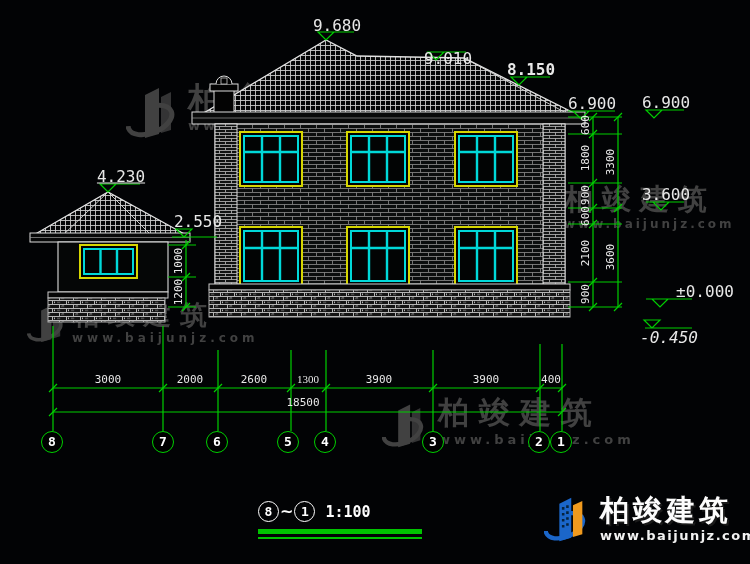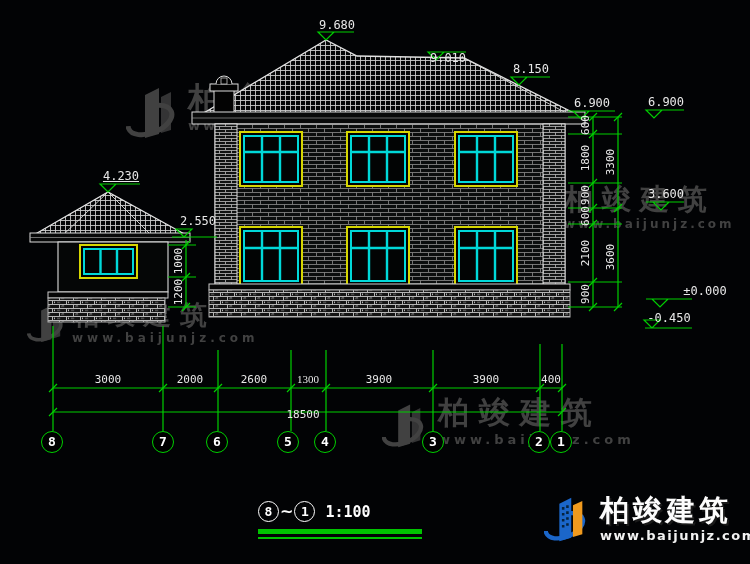--- a/index.html
+++ b/index.html
@@ -1,21 +1,21 @@
 <!DOCTYPE html>
 <html><head>
 <meta charset="utf-8">
 <style>
   html,body{margin:0;padding:0;background:#000;}
   .stage{position:relative;width:750px;height:564px;background:#020305;overflow:hidden;
          font-family:"DejaVu Sans",sans-serif;}
   .layer{position:absolute;inset:0;}
   
   .lbl{position:absolute;color:#e8e8e8;font-family:"DejaVu Sans Mono",monospace;
-       font-size:12px;white-space:nowrap;transform:translate(-50%,-50%);}
+       font-size:16px;white-space:nowrap;transform:translate(-50%,-50%);}
   .dim{font-size:11px;}
   .vlbl{transform:translate(-50%,-50%) rotate(-90deg);}
   
   .bubble{position:absolute;width:20px;height:20px;border:1.6px solid #00cf00;border-radius:50%;
           background:#000;color:#fff;font:bold 13px/20px "DejaVu Sans Mono",monospace;
           text-align:center;transform:translate(-50%,-50%);}
   
   .wm{position:absolute;display:flex;align-items:flex-start;color:#414141;}
   .wm .col{display:flex;flex-direction:column;margin-left:8px;}
   .wm .t{font-weight:bold;line-height:1.05;}
@@ -207,37 +207,37 @@
       <path d="M646,202 H684 M653,202 L669,202 L661,210 Z"></path>
       <path d="M646,299 H692 M652,299 L668,299 L660,307 Z"></path>
       <path d="M645,328 H692 M644,320 L660,320 L652,328 Z"></path>
       <path d="M100,184 H140 M100,184 L116,184 L108,192 Z"></path>
       <path d="M172,237 H217 M176,229 L192,229 L184,237 Z"></path>
     </g>
   </svg>
 
   <div class="lbl" style="left:337px;top:25px;">9.680</div>
   <div class="lbl" style="left:448px;top:58px;">9.010</div>
-  <div class="lbl" style="left:531px;top:69px;">8.150</div>
+  <div class="lbl" style="left:531px;top:69px;font-weight:bold;">8.150</div>
   <div class="lbl" style="left:592px;top:103px;">6.900</div>
   <div class="lbl" style="left:666px;top:102px;">6.900</div>
   <div class="lbl" style="left:666px;top:194px;">3.600</div>
   <div class="lbl" style="left:670px;top:291px;margin-left:35px;">±0.000</div>
-  <div class="lbl" style="left:669px;top:318px;">-0.450</div>
+  <div class="lbl" style="left:669px;top:337px;font-style:italic;">-0.450</div>
   <div class="lbl" style="left:121px;top:176px;text-decoration:underline;">4.230</div>
   <div class="lbl" style="left:198px;top:221px;">2.550</div>
 
   <div class="lbl dim" style="left:108px;top:379px;">3000</div>
   <div class="lbl dim" style="left:190px;top:379px;">2000</div>
   <div class="lbl dim" style="left:254px;top:379px;">2600</div>
   <div class="lbl dim" style="left:308px;top:379px;font-family:Liberation Serif, serif;">1300</div>
   <div class="lbl dim" style="left:379px;top:379px;">3900</div>
   <div class="lbl dim" style="left:486px;top:379px;">3900</div>
   <div class="lbl dim" style="left:551px;top:379px;">400</div>
-  <div class="lbl dim" style="left:303px;top:402px;margin-top:12px;">18500</div>
+  <div class="lbl dim" style="left:303px;top:402px;">18500</div>
 
   <div class="lbl dim vlbl" style="left:585px;top:125px;">600</div>
   <div class="lbl dim vlbl" style="left:585px;top:158px;">1800</div>
   <div class="lbl dim vlbl" style="left:585px;top:195px;">900</div>
   <div class="lbl dim vlbl" style="left:585px;top:216px;">600</div>
   <div class="lbl dim vlbl" style="left:585px;top:253px;">2100</div>
   <div class="lbl dim vlbl" style="left:585px;top:294px;">900</div>
   <div class="lbl dim vlbl" style="left:610px;top:162px;">3300</div>
   <div class="lbl dim vlbl" style="left:610px;top:257px;">3600</div>
 

